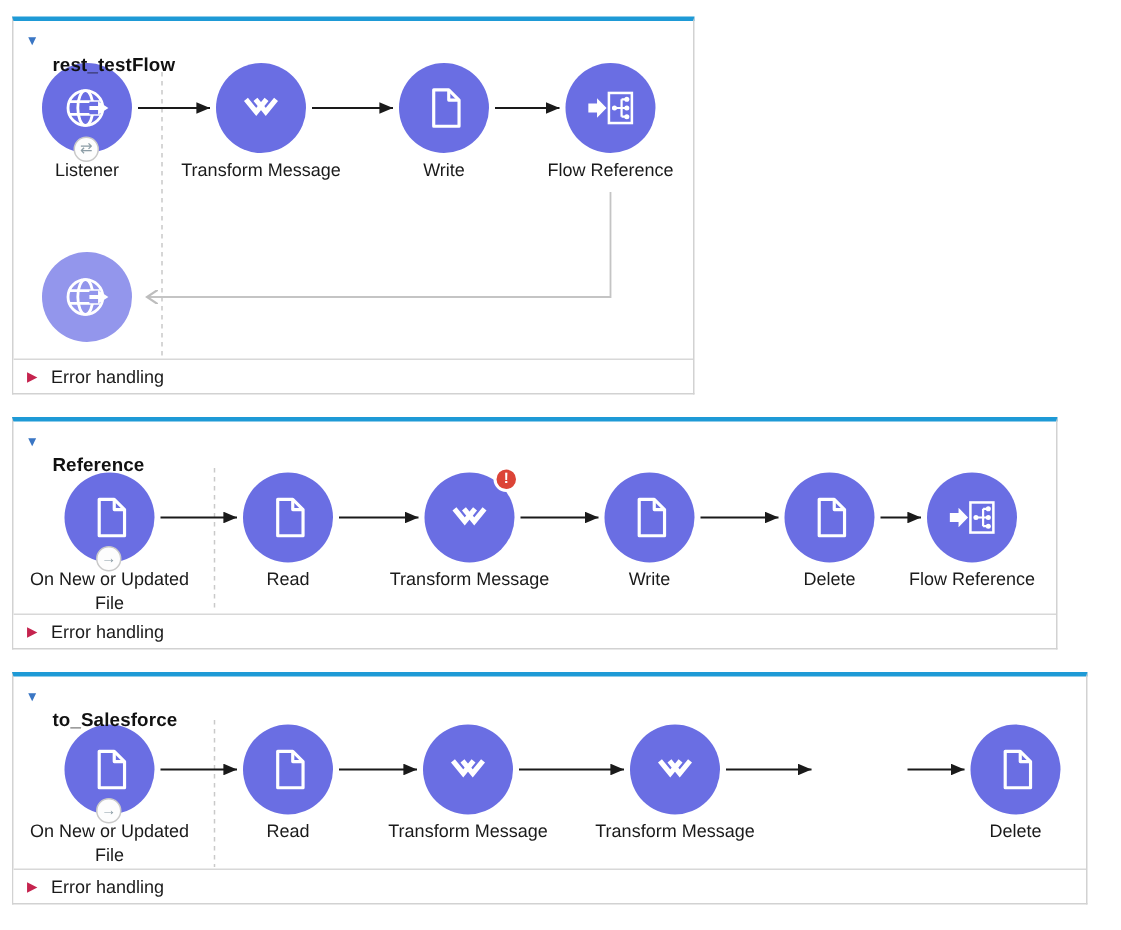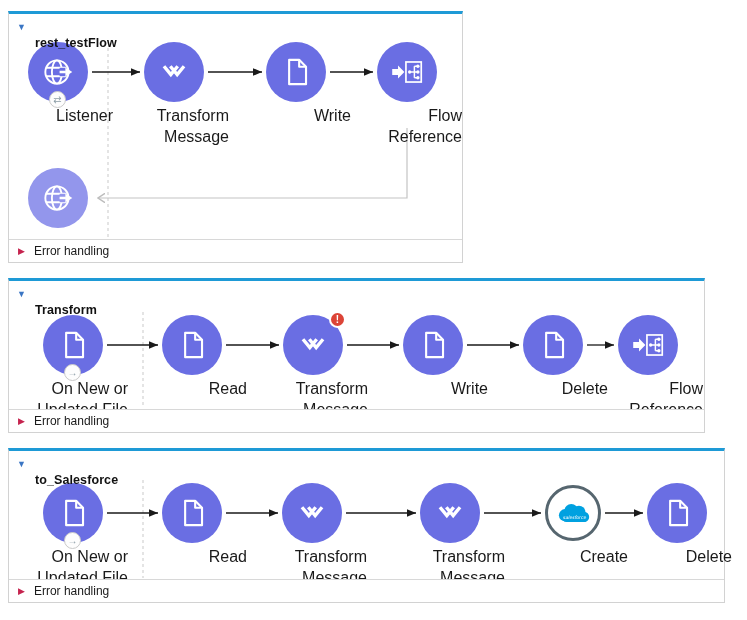--- a/index.html
+++ b/index.html
@@ -25,22 +25,22 @@
     --bg:#6a6ee3;
     position:absolute; inset:0; border-radius:50%; background:var(--bg);
     display:flex; align-items:center; justify-content:center;
   }
   .circle.light { --bg:#9396ec; }
   .sf-circle {
     position:absolute; inset:0; border-radius:50%; background:#fff;
     border:3.5px solid #56666f; display:flex; align-items:center; justify-content:center;
   }
   .node-label {
-    position:absolute; left:-25px; top:64px; width:110px; text-align:right;
-    font-size:16px; line-height:1.3; color:#1a1a1a;
+    position:absolute; left:-25px; top:64px; width:110px; text-align:center;
+    font-size:12px; line-height:1.3; color:#1a1a1a;
   }
   .node-56 { width:56px; height:56px; }
   .node-56 .node-label { left:-27px; top:62px; }
   .mini-badge {
     position:absolute; left:21px; top:49px; width:17px; height:17px; border-radius:50%;
     background:#fdfdfd; border:1px solid #c9c9c9; color:#8c9da6;
     font-size:10px; line-height:15px; text-align:center;
   }
   .err-badge {
     position:absolute; right:-3px; top:-4px; width:17px; height:17px; border-radius:50%;
@@ -265,21 +265,21 @@
               <circle cx="28.3" cy="18" r="1.6"></circle>
                 <circle cx="28.3" cy="23.5" r="1.6"></circle>
             </g>
           </svg>
         </div>
         <div class="node-label">Flow Reference</div>
       </div>
 
       <div class="flow-header">
         <span class="tri-collapse">▼</span>
-        <span class="flow-title">Transform</span>
+        <span class="flow-title">Reference</span>
       </div>
 
       <div class="error-row">
         <span class="tri-error">▶</span>
         <span class="error-label">Error handling</span>
       </div>
     </div>
   </div>
 
   <div class="flow" style="left:8px; top:448px; width:717px; height:155px;">
@@ -341,35 +341,20 @@
           <svg class="icon" width="38" height="38" viewBox="0 0 36 36">
             <g stroke="#fff" stroke-width="3.2" fill="none">
               <path d="M8.5 12.5 L15 20.5 L21.5 12.5"></path>
               <path d="M14.5 12.5 L21 20.5 L27.5 12.5"></path>
             </g>
           </svg>
         </div>
         <div class="node-label">Transform Message</div>
       </div>
 
-      <div class="node node-56" style="left:536px; top:34px;">
-        <div class="sf-circle">
-          <svg class="icon" width="42" height="27" viewBox="0 0 48 32">
-            <g fill="#00a1e0">
-              <circle cx="14.5" cy="18" r="7.2"></circle>
-              <circle cx="22" cy="13" r="8.2"></circle>
-              <circle cx="31" cy="14.5" r="7.8"></circle>
-              <circle cx="37" cy="20" r="6.2"></circle>
-              <rect x="11" y="16" width="31" height="10" rx="5"></rect>
-            </g>
-            <text x="26" y="22.5" text-anchor="middle" font-size="5.4" font-style="italic" fill="#ffffff">salesforce</text>
-          </svg>
-        </div>
-        <div class="node-label">Create</div>
-      </div>
 
       <div class="node" style="left:638px; top:32px;">
         <div class="circle">
           <svg class="icon" width="38" height="38" viewBox="0 0 36 36">
             <g stroke="#fff" stroke-width="2" fill="none" stroke-linejoin="round">
               <path d="M11.5 6.5 h9.5 l6.5 6.5 v16.5 h-16 z"></path>
               <path d="M21 6.5 v6.5 h6.5"></path>
             </g>
           </svg>
         </div>

